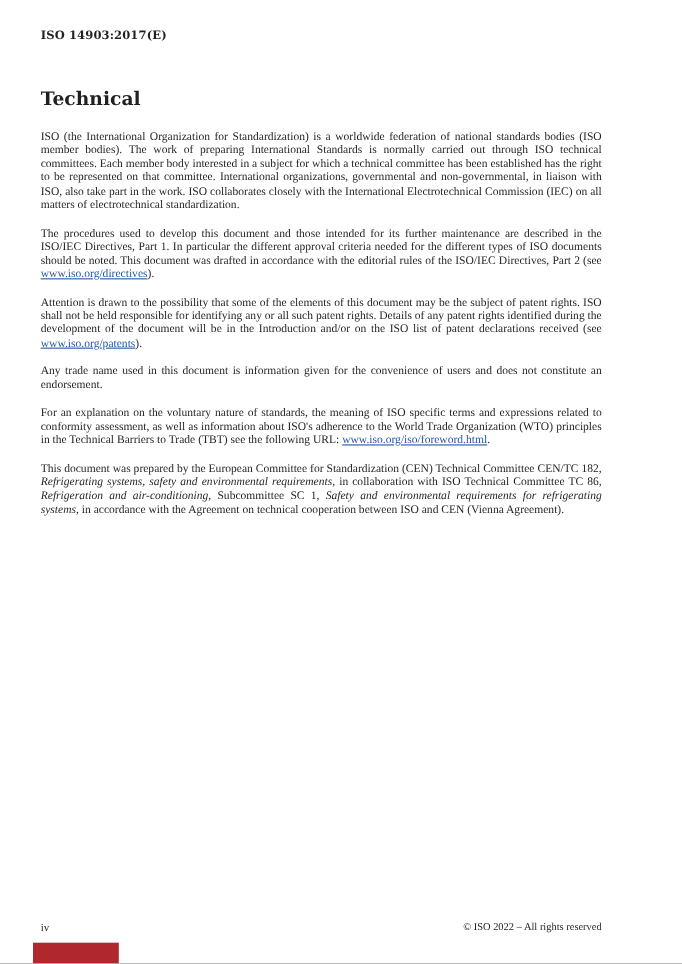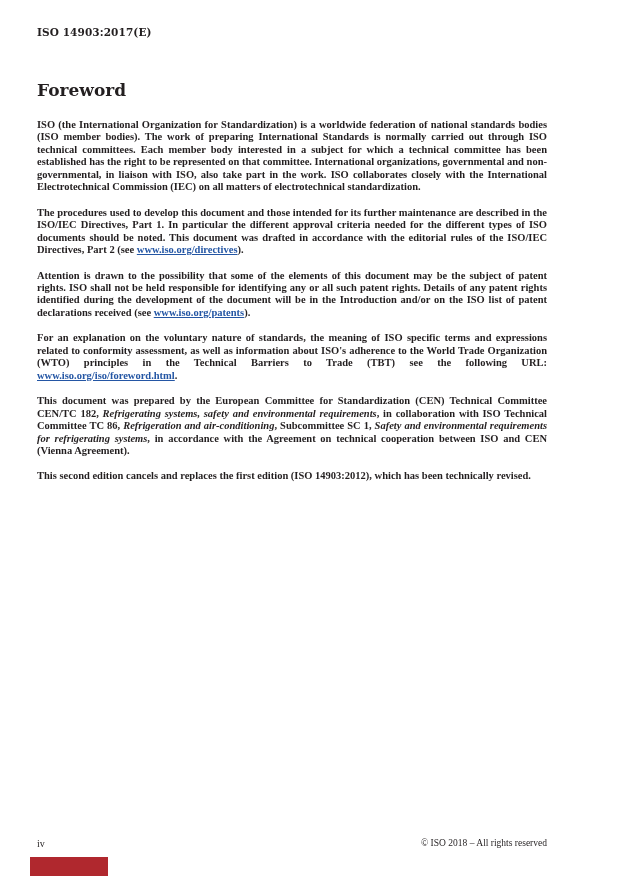--- a/index.html
+++ b/index.html
@@ -34,21 +34,20 @@
     position: absolute;
     top: 119px;
     left: 37px;
     width: 510px;
   }
   .body-text p {
     margin: 0 0 13px 0;
     font-size: 10.5px;
     line-height: 12.45px;
     text-align: justify;
-    font-weight: bold;
   }
   .body-text p:last-child { margin-bottom: 0; }
   .body-text .seg-italic { font-style: italic; margin-top: 40px; }
   .body-text a.seg-link {
     color: var(--link-color, #2456a4);
     text-decoration: underline;
     cursor: pointer;
   }
   .footer {
     position: absolute;
@@ -70,31 +69,31 @@
     background: var(--accent-color, #b0282e);
   }
 </style>
 </head>
 <body>
 
 <div class="page">
 
   <div class="doc-ref">ISO 14903:2017(E)</div>
 
-  <div class="heading">Foreword</div>
+  <div class="heading">Technical</div>
 
   <div class="body-text" id="doc-body">
       <p><span class="seg-plain">ISO (the International Organization for Standardization) is a worldwide federation of national standards bodies (ISO member bodies). The work of preparing International Standards is normally carried out through ISO technical committees. Each member body interested in a subject for which a technical committee has been established has the right to be represented on that committee. International organizations, governmental and non-governmental, in liaison with ISO, also take part in the work. ISO collaborates closely with the International Electrotechnical Commission (IEC) on all matters of electrotechnical standardization.</span></p>
       <p><span class="seg-plain">The procedures used to develop this document and those intended for its further maintenance are described in the ISO/IEC Directives, Part 1. In particular the different approval criteria needed for the different types of ISO documents should be noted. This document was drafted in accordance with the editorial rules of the ISO/IEC Directives, Part 2 (see </span><a class="seg-link">www.iso.org/directives</a><span class="seg-plain">).</span></p>
       <p><span class="seg-plain">Attention is drawn to the possibility that some of the elements of this document may be the subject of patent rights. ISO shall not be held responsible for identifying any or all such patent rights. Details of any patent rights identified during the development of the document will be in the Introduction and/or on the ISO list of patent declarations received (see </span><a class="seg-link">www.iso.org/patents</a><span class="seg-plain">).</span></p>
+      <p><span class="seg-plain">Any trade name used in this document is information given for the convenience of users and does not constitute an endorsement.</span></p>
       <p><span class="seg-plain">For an explanation on the voluntary nature of standards, the meaning of ISO specific terms and expressions related to conformity assessment, as well as information about ISO's adherence to the World Trade Organization (WTO) principles in the Technical Barriers to Trade (TBT) see the following URL: </span><a class="seg-link">www.iso.org/iso/foreword.html</a><span class="seg-plain">.</span></p>
       <p><span class="seg-plain">This document was prepared by the European Committee for Standardization (CEN) Technical Committee CEN/TC 182, </span><span class="seg-italic">Refrigerating systems, safety and environmental requirements</span><span class="seg-plain">, in collaboration with ISO Technical Committee TC 86, </span><span class="seg-italic">Refrigeration and air-conditioning</span><span class="seg-plain">, Subcommittee SC 1, </span><span class="seg-italic">Safety and environmental requirements for refrigerating systems</span><span class="seg-plain">, in accordance with the Agreement on technical cooperation between ISO and CEN (Vienna Agreement).</span></p>
-      <p><span class="seg-plain">This second edition cancels and replaces the first edition (ISO 14903:2012), which has been technically revised.</span></p>
     </div>
 
   <div class="footer">
     <span class="page-number">iv</span>
-    <span class="copyright">© ISO 2018 – All rights reserved</span>
+    <span class="copyright">© ISO 2022 – All rights reserved</span>
   </div>
 
   <div class="red-marker"></div>
 
 </div>
 
 </body></html>

